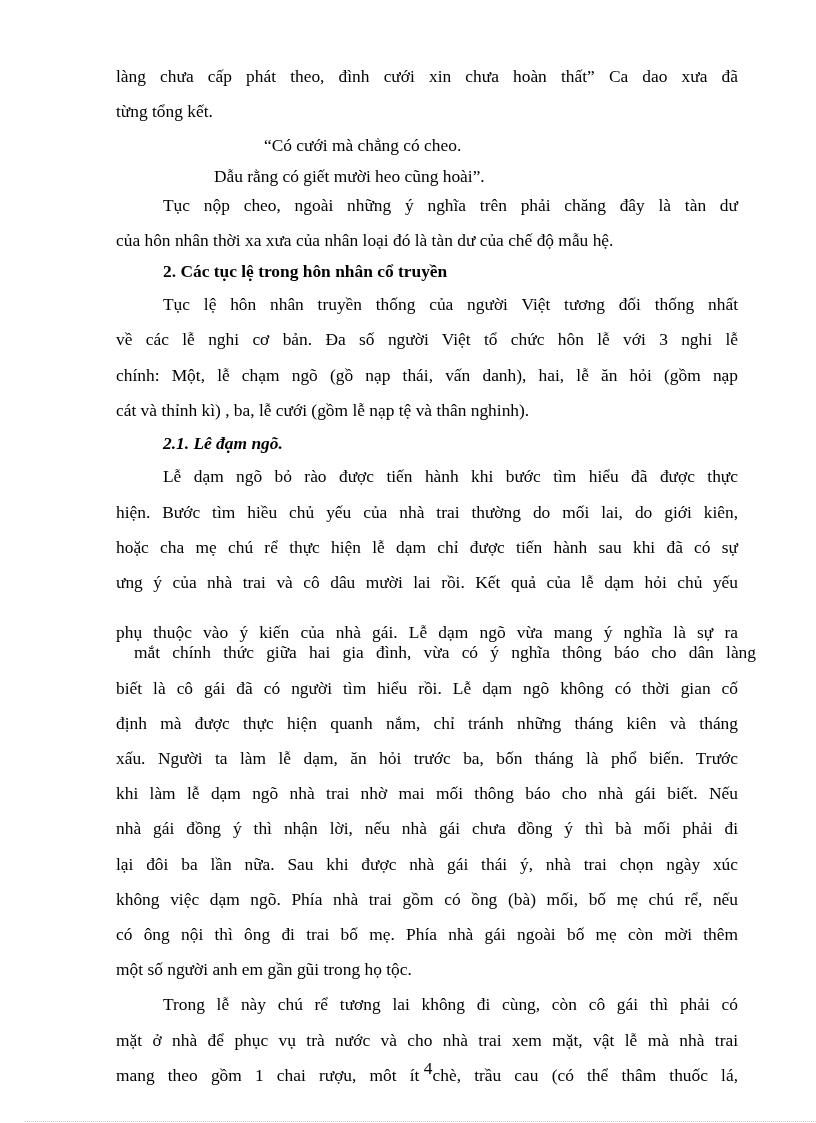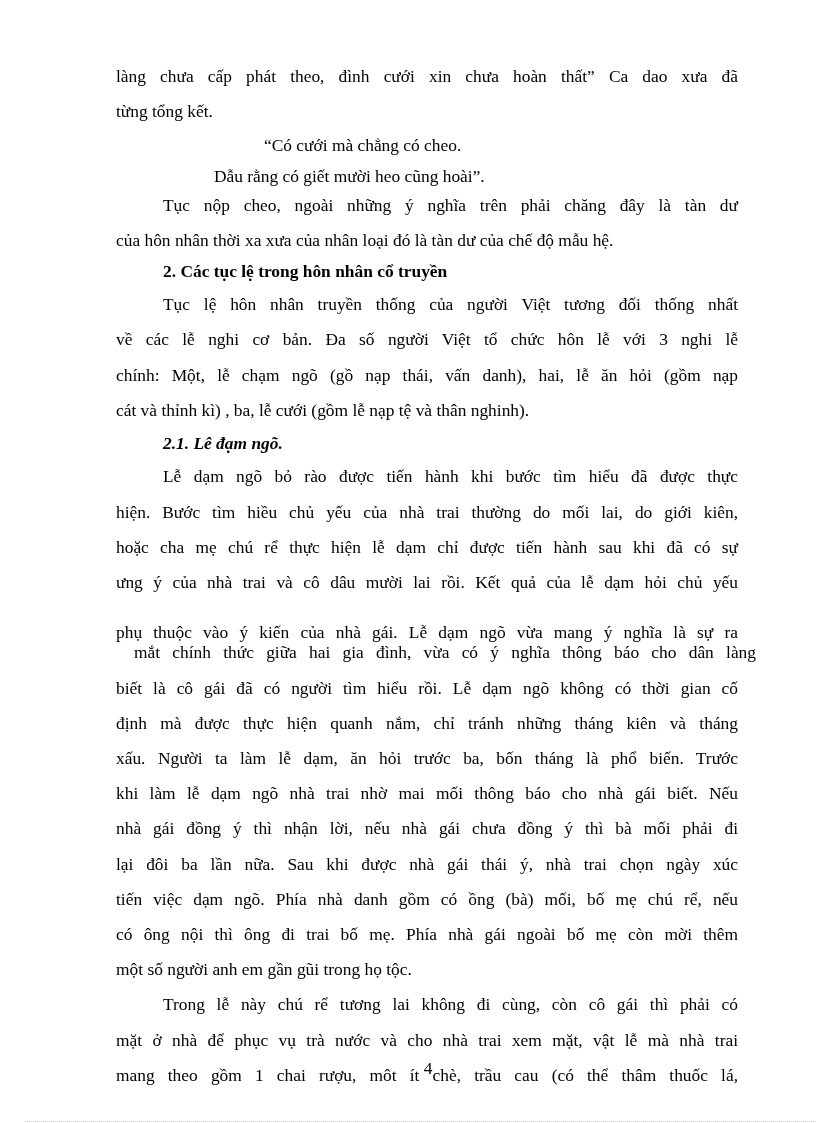--- a/index.html
+++ b/index.html
@@ -47,21 +47,21 @@
       <div class="line justify" style="top: 536px; left: 116px; width: 622px; white-space: normal;">hoặc cha mẹ chú rể thực hiện lễ dạm chỉ được tiến hành sau khi đã có sự</div>
       <div class="line justify" style="top: 571px; left: 116px; width: 622px; white-space: normal;">ưng ý của nhà trai và cô dâu mười lai rồi. Kết quả của lễ dạm hỏi chủ yếu</div>
       <div class="line justify" style="top: 606px; left: 116px; width: 622px; white-space: normal; margin-top: 15px;">phụ thuộc vào ý kiến của nhà gái. Lễ dạm ngõ vừa mang ý nghĩa là sự ra</div>
       <div class="line justify" style="top: 641px; left: 116px; width: 622px; white-space: normal; margin-left: 18px;">mắt chính thức giữa hai gia đình, vừa có ý nghĩa thông báo cho dân làng</div>
       <div class="line justify" style="top: 677px; left: 116px; width: 622px; white-space: normal;">biết là cô gái đã có người tìm hiểu rồi. Lễ dạm ngõ không có thời gian cố</div>
       <div class="line justify" style="top: 712px; left: 116px; width: 622px; white-space: normal;">định mà được thực hiện quanh nắm, chỉ tránh những tháng kiên và tháng</div>
       <div class="line justify" style="top: 747px; left: 116px; width: 622px; white-space: normal;">xấu. Người ta làm lễ dạm, ăn hỏi trước ba, bốn tháng là phổ biến. Trước</div>
       <div class="line justify" style="top: 782px; left: 116px; width: 622px; white-space: normal;">khi làm lễ dạm ngõ nhà trai nhờ mai mối thông báo cho nhà gái biết. Nếu</div>
       <div class="line justify" style="top: 817px; left: 116px; width: 622px; white-space: normal;">nhà gái đồng ý  thì nhận lời, nếu nhà gái chưa đồng ý thì bà mối phải đi</div>
       <div class="line justify" style="top: 853px; left: 116px; width: 622px; white-space: normal;">lại đôi ba lần nữa. Sau khi được nhà gái thái ý, nhà trai chọn ngày xúc</div>
-      <div class="line justify" style="top: 888px; left: 116px; width: 622px; white-space: normal;">tiến việc dạm ngõ. Phía nhà danh gồm có ồng (bà) mối, bố mẹ chú rể, nếu</div>
+      <div class="line justify" style="top: 888px; left: 116px; width: 622px; white-space: normal;">không việc dạm ngõ. Phía nhà trai gồm có ồng (bà) mối, bố mẹ chú rể, nếu</div>
       <div class="line justify" style="top: 923px; left: 116px; width: 622px; white-space: normal;">có ông nội thì ông đi trai bố mẹ. Phía nhà gái ngoài bố mẹ còn mời thêm</div>
       <div class="line" style="top: 958px; left: 116px; width: 622px;">một số người anh em gần gũi trong họ tộc.</div>
       <div class="line justify" style="top: 993px; left: 163px; width: 575px; white-space: normal;">Trong lễ này chú rể tương lai không đi cùng, còn cô gái thì phải có</div>
       <div class="line justify" style="top: 1029px; left: 116px; width: 622px; white-space: normal;">mặt ở nhà để phục vụ trà nước và cho nhà trai xem mặt, vật lễ mà nhà trai</div>
       <div class="line justify" style="top: 1064px; left: 116px; width: 622px; white-space: normal;">mang theo gồm 1 chai rượu, môt ít chè, trầu cau (có thể thâm thuốc lá,</div>
     </div>
   <div class="pagenum">4</div>
   <div class="dots"></div>
 </div>
 

